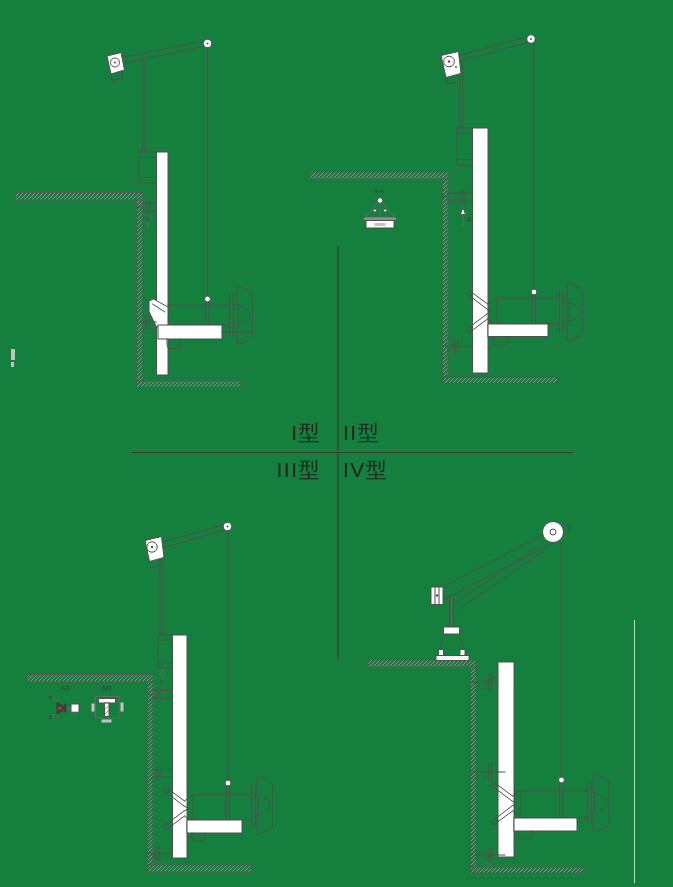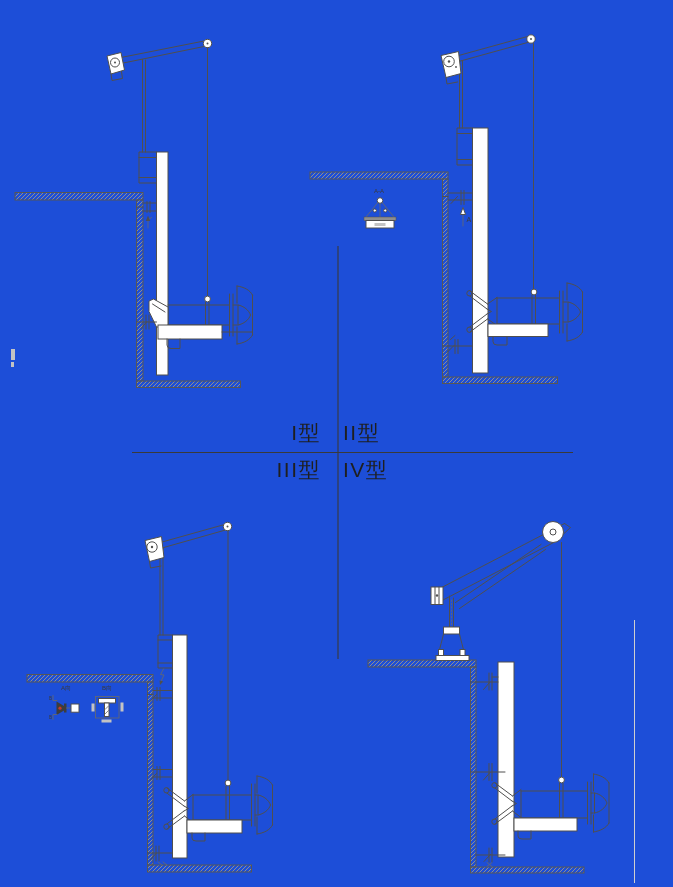--- a/index.html
+++ b/index.html
@@ -1,16 +1,16 @@
 <!DOCTYPE html>
 <html><head>
 <meta charset="utf-8">
 <style>
   html,body{margin:0;padding:0;background:#ffffff;}
-  .canvas{position:relative;width:673px;height:887px;background:#1d4ed8;overflow:hidden;
+  .canvas{position:relative;width:673px;height:887px;background:#15803d;overflow:hidden;
           font-family:"Liberation Sans", sans-serif;}
   svg{position:absolute;left:0;top:0;}
   .ln{fill:none;stroke:#4f4f4f;stroke-width:1;stroke-linecap:round;stroke-linejoin:round;}
   .thin{fill:none;stroke:#6a6a6a;stroke-width:.8;stroke-linecap:round;}
   .fw{fill:#ffffff;stroke:#4f4f4f;stroke-width:1;}
   .hatched{fill:url(#hatch);stroke:#565656;stroke-width:1;}
   .dot{fill:#4f4f4f;stroke:none;}
   .smudge{fill:#c3c3c3;stroke:none;}
   .divider{fill:none;stroke:#3a3a3a;stroke-width:1.1;}
   .type-label{font-size:21px;fill:#1f1f1f;letter-spacing:1.5px;}

